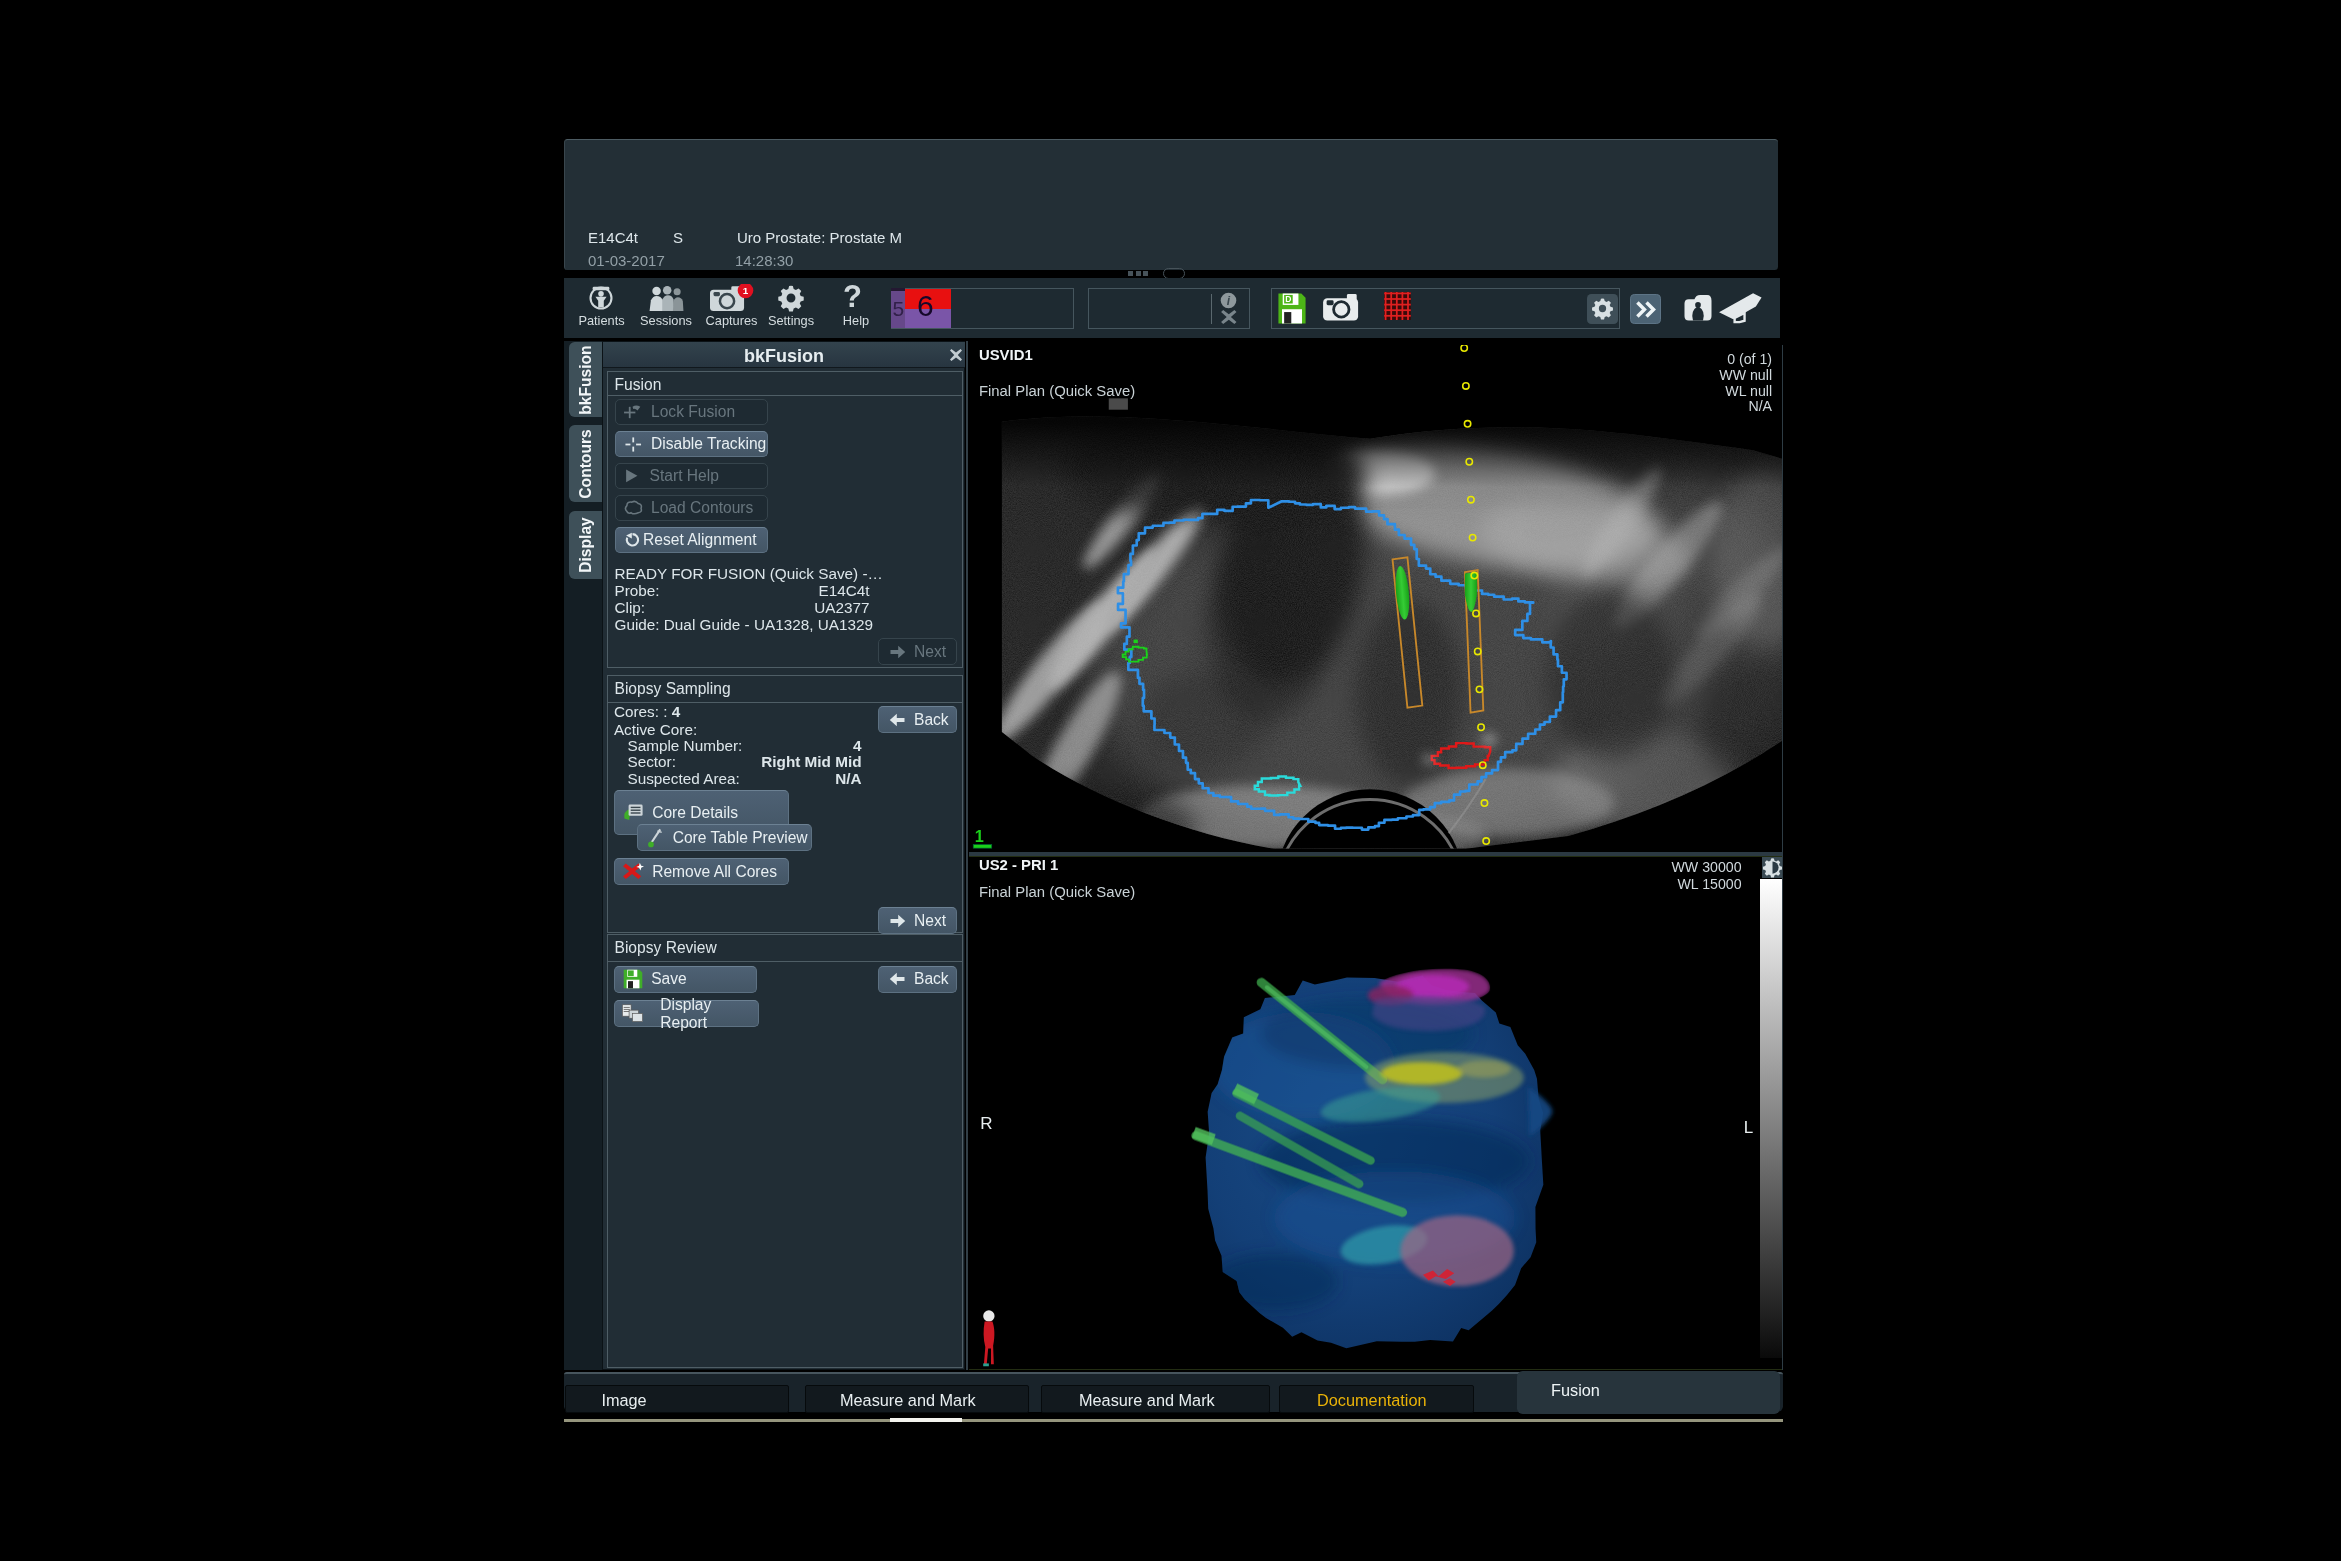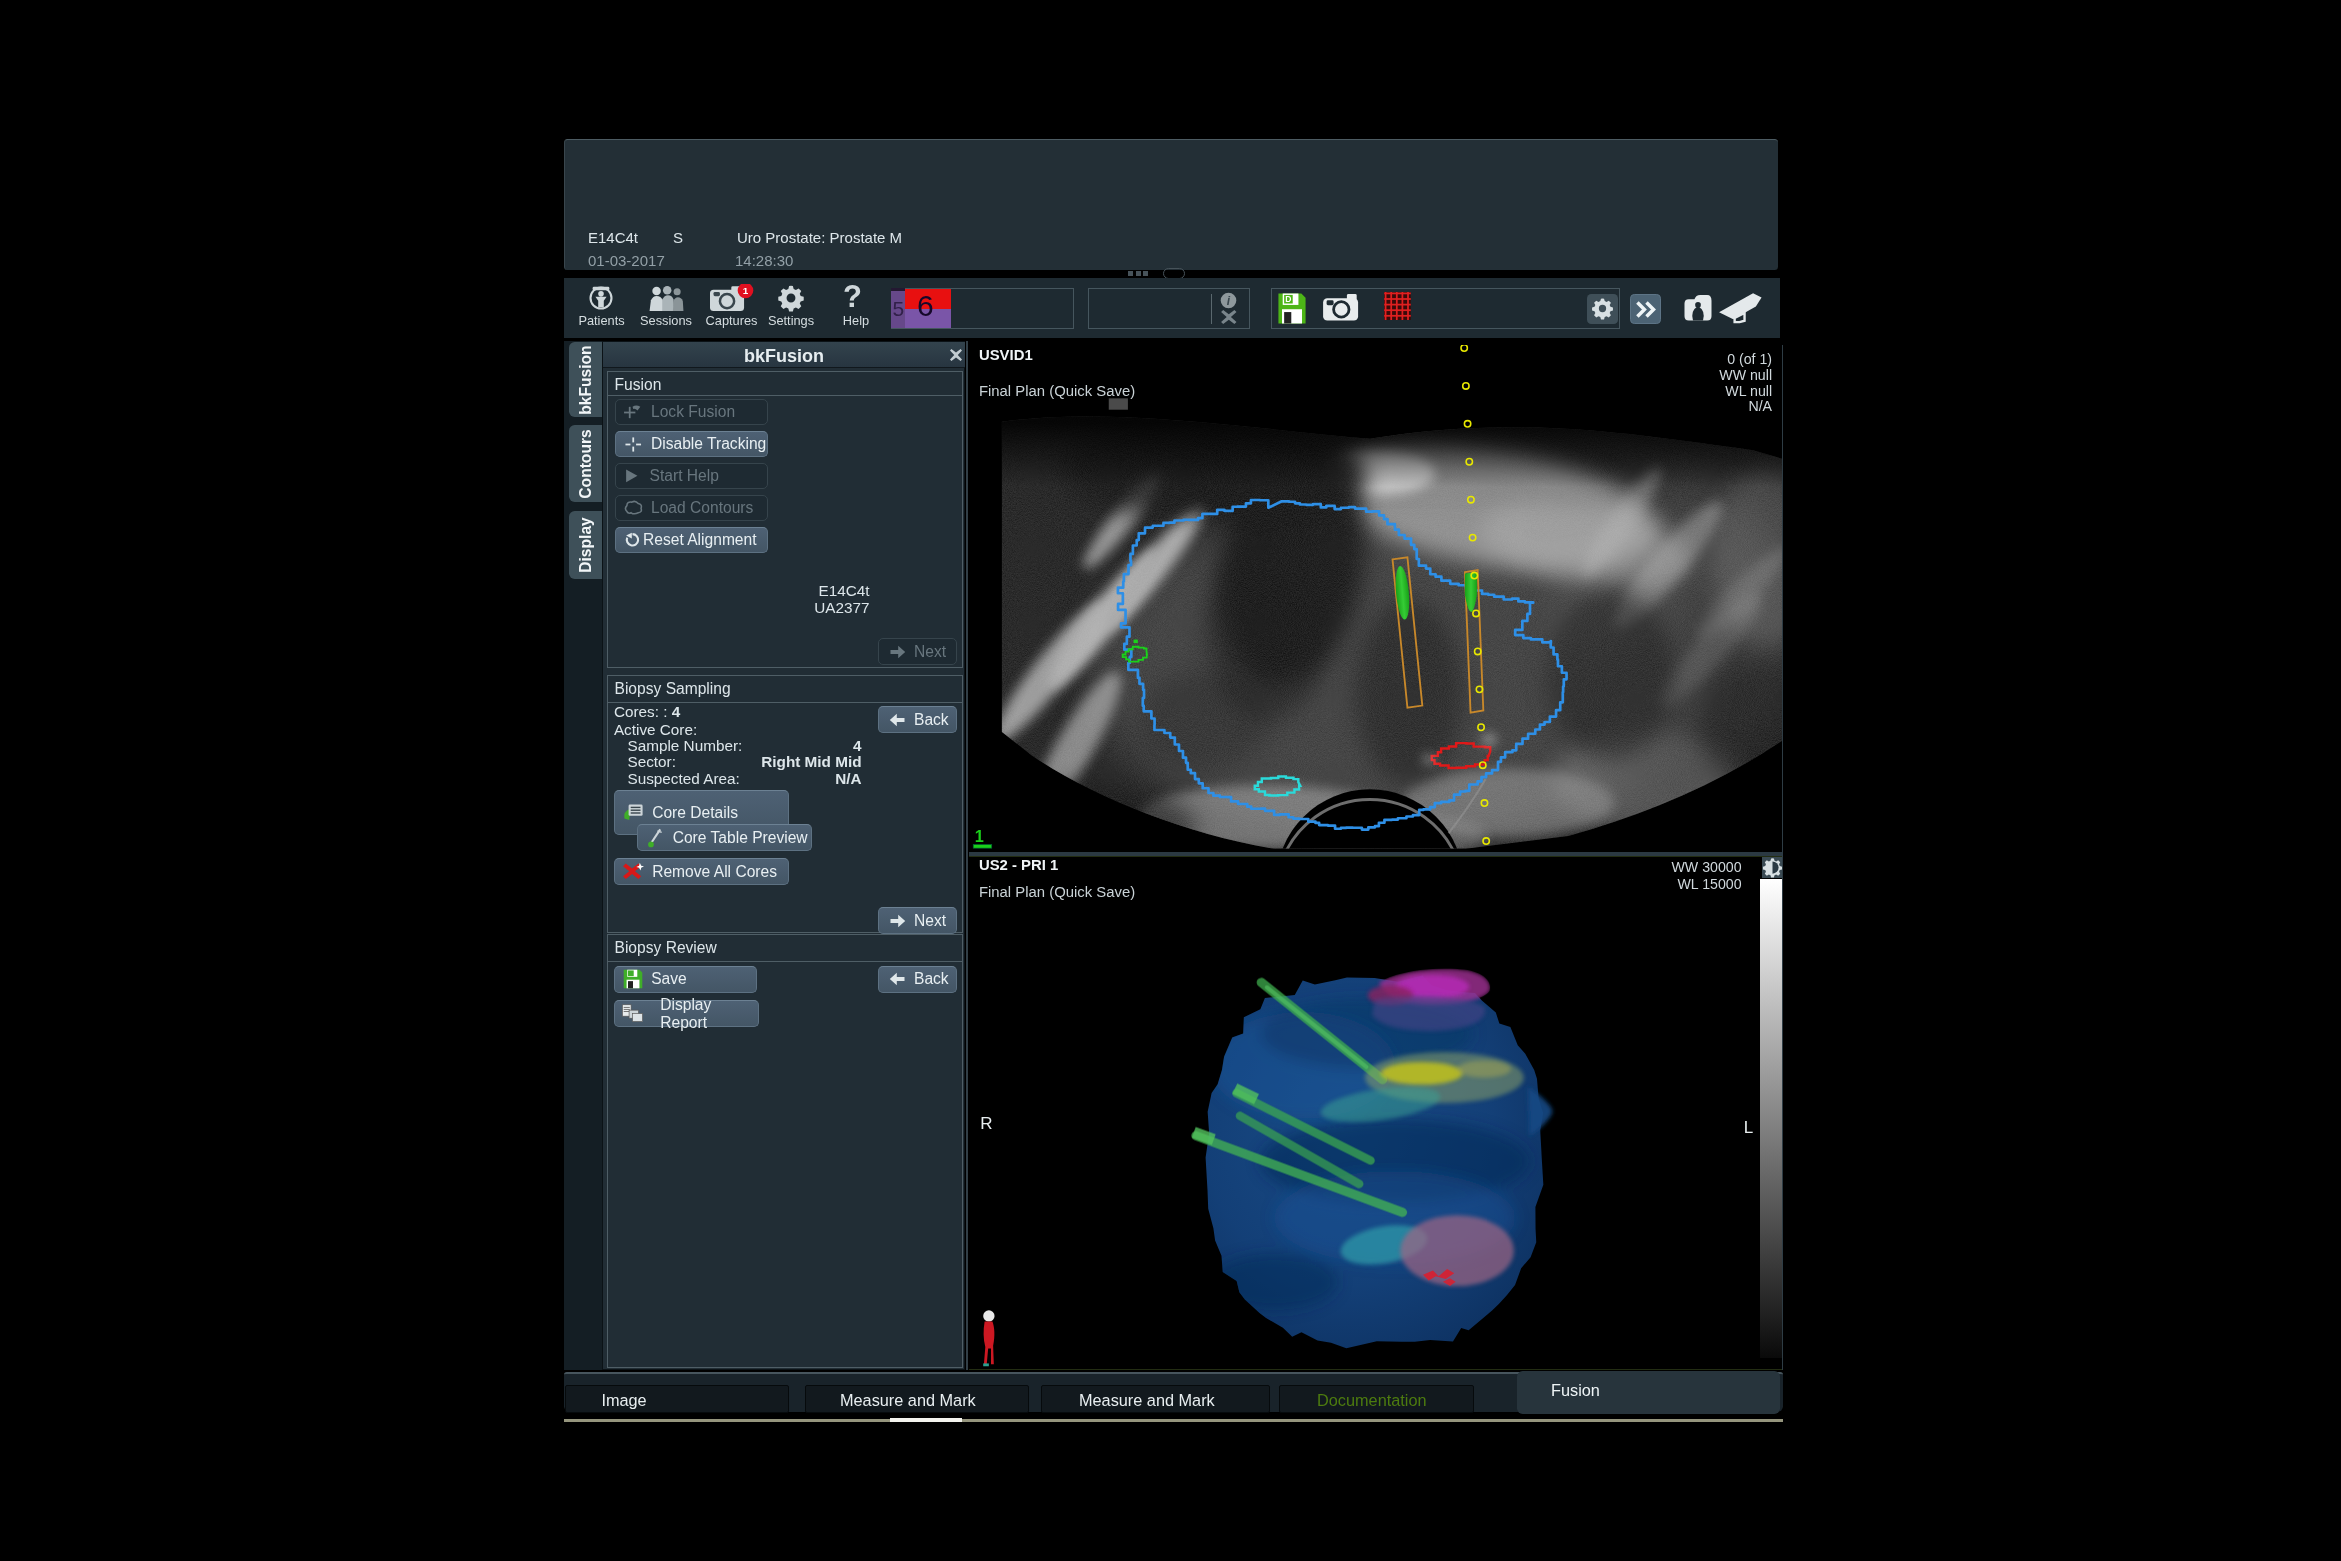--- a/index.html
+++ b/index.html
@@ -203,20 +203,26 @@
           <path d="M4 16 Q0 12 4 8 Q4 2 11 3 Q16 0 20 5 Q26 6 24 12 Q26 17 20 18 Q14 21 10 18 Q6 20 4 16 Z" fill="none" stroke="#68767e" stroke-width="2.2"></path>
         </svg>
         <span style="margin-left:8.5px;">Load Contours</span>
       </div>
       <div class="btn on" style="left:7px; top:155px; width:153px; height:26px;">
         <svg style="margin-left:8.5px;" width="17" height="15.6" viewBox="0 0 24 22">
           <path d="M12 3 A8 8 0 1 1 4.5 8" fill="none" stroke="#dfe7ea" stroke-width="3"></path>
           <path d="M12 0 L4 4 L12 8 Z" fill="#dfe7ea" transform="translate(-1,1)"></path>
         </svg>
         <span style="margin-left:2px;">Reset Alignment</span>
+      </div>
+      <div class="abs txt" style="left:7px; top:193px; font-size:15.3px; line-height:17px; width:341px;">
+        READY FOR FUSION (Quick Save) -…<br>
+        Probe:<br>
+        Clip:<br>
+        Guide: Dual Guide - UA1328, UA1329
       </div>
       <div class="abs txt" style="left:7px; top:210px; font-size:15.3px; line-height:17px; width:255px; text-align:right;">
         E14C4t<br>UA2377
       </div>
       <div class="btn off" style="left:270px; top:266px; width:79px; height:27px;">
         <svg style="margin-left:10px;" width="17" height="14" viewBox="0 0 24 20">
           <path d="M2 7 L13 7 L13 1 L23 10 L13 19 L13 13 L2 13 Z" fill="#68767e"></path>
         </svg>
         <span style="margin-left:8.5px;">Next</span>
       </div>
@@ -502,21 +508,21 @@
        background:#19232a; border-top:2.8px solid #47555d; border-radius:2.8px 2.8px 5.7px 5.7px;">
     <div class="abs" style="left:1.4px; top:11.4px; width:224px; height:28px; background:#12191e; border:0.7px solid #060a0c; border-radius:2.1px; font-size:16.3px; color:#e8eef0;">
         <span style="position:absolute; left:35px; top:4.3px;">Image</span>
       </div>
     <div class="abs" style="left:241px; top:11.4px; width:224px; height:28px; background:#12191e; border:0.7px solid #060a0c; border-radius:2.1px; font-size:16.3px; color:#e8eef0;">
         <span style="position:absolute; left:34px; top:4.3px;">Measure and Mark</span>
       </div>
     <div class="abs" style="left:477px; top:11.4px; width:229px; height:28px; background:#12191e; border:0.7px solid #060a0c; border-radius:2.1px; font-size:16.3px; color:#e8eef0;">
         <span style="position:absolute; left:37px; top:4.3px;">Measure and Mark</span>
       </div>
-    <div class="abs" style="left:715px; top:11.4px; width:195px; height:28px; background:#12191e; border:0.7px solid #060a0c; border-radius:2.1px; font-size:16.3px; color:#4d7c0f;text-decoration:underline;">
+    <div class="abs" style="left:715px; top:11.4px; width:195px; height:28px; background:#12191e; border:0.7px solid #060a0c; border-radius:2.1px; font-size:16.3px; color:#eab308;text-decoration:underline;">
         <span style="position:absolute; left:37px; top:4.3px;">Documentation</span>
       </div>
     <div class="abs" style="left:953px; top:-2.8px; width:263px; height:43px; background:#27343c; border-radius:5.7px; font-size:16.3px; color:#eef4f6;">
         <span style="position:absolute; left:34px; top:10px;">Fusion</span>
       </div>
   </div>
 
   <div class="abs" style="left:564px; top:1419px; width:1219px; height:2.8px; background:#95957d;"></div>
   <div class="abs" style="left:890px; top:1418px; width:72px; height:3.5px; background:#f3f3ee;"></div>
 

